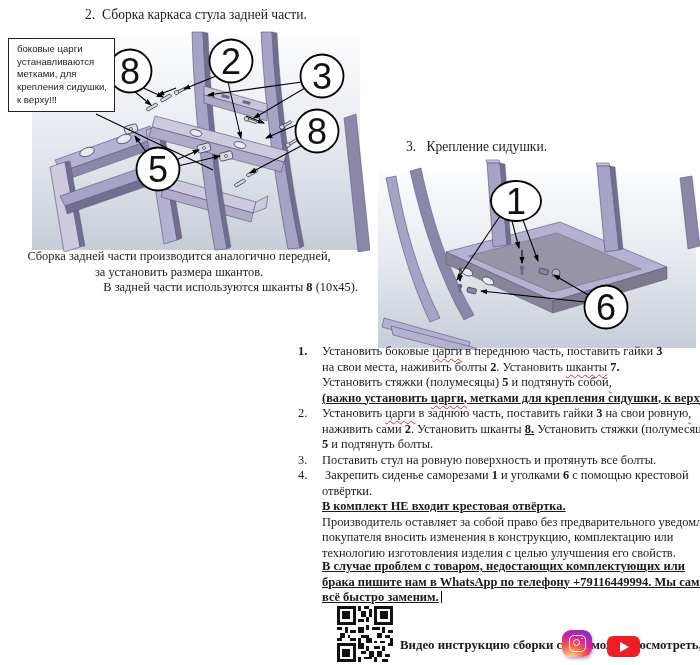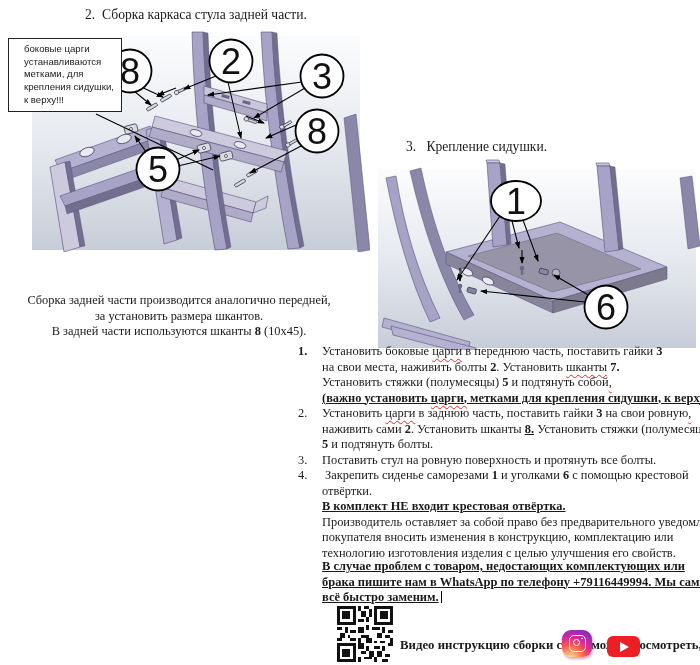--- a/index.html
+++ b/index.html
@@ -1,33 +1,33 @@
 <!DOCTYPE html>
 <html><head>
 <meta charset="utf-8">
 <style>
   html,body{margin:0;padding:0;}
   body{width:700px;height:665px;position:relative;background:#ffffff;
        font-family:"Liberation Serif",serif;color:#1a1a1a;overflow:hidden;}
   .abs{position:absolute;}
-  .pre{white-space:pre;}
+  .pre{white-space:pre;text-align:right;}
   .b{font-weight:bold;}
   .bu{font-weight:bold;text-decoration:underline;text-decoration-thickness:1.2px;}
   .wv{text-decoration-line:underline;text-decoration-style:wavy;
       text-decoration-color:#e02b20;text-decoration-thickness:1px;text-underline-offset:2.5px;font-family:Liberation Serif, serif;}
   
   .title{font-size:13.6px;}
   #title1{left:85px;top:7px;}
   #title2{left:406px;top:139px;}
   
   #notebox{left:8px;top:38px;width:92px;border:1.3px solid #222;background:#fff;
-           padding:4px 5px 5px 15px;font-family:"Liberation Sans",sans-serif;
+           padding:4px 5px 5px 8px;font-family:"Liberation Sans",sans-serif;
            font-size:9.6px;line-height:1.32;z-index:5;}
   
-  #caption{left:0;top:249px;width:358px;text-align:center;font-size:12.4px;line-height:15.6px;margin-top:44px;}
+  #caption{left:0;top:249px;width:358px;text-align:center;font-size:12.4px;line-height:15.6px;}
   
   #d1{left:0;top:26px;width:370px;height:226px;}
   #d2{left:375px;top:155px;width:325px;height:195px;}
   svg{display:block;}
   .fA{fill:#a7a3c6;stroke:#55517a;stroke-width:.6;}
   .fL{fill:#cdcade;stroke:#55517a;stroke-width:.6;}
   .fM{fill:#b5b1d0;stroke:#55517a;stroke-width:.6;}
   .fS{fill:#726e90;stroke:#55517a;stroke-width:.4;}
   .fR{fill:#c9c6da;stroke:#55517a;stroke-width:.6;}
   .fF{fill:#b0acc8;stroke:#55517a;stroke-width:.6;}

